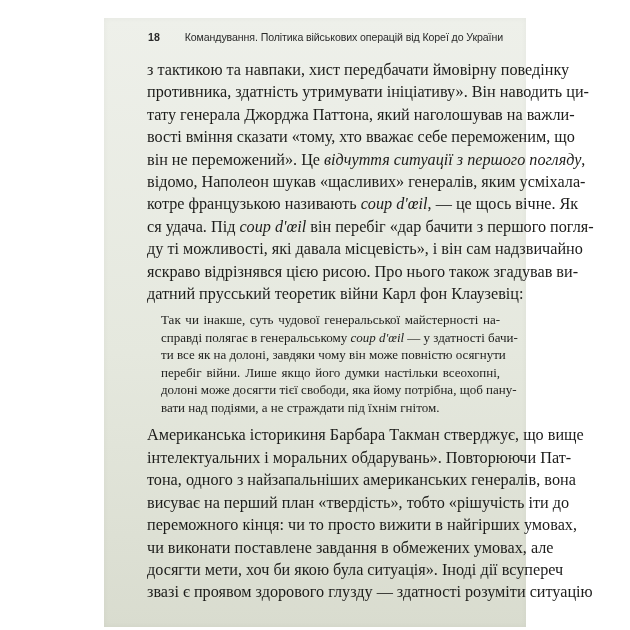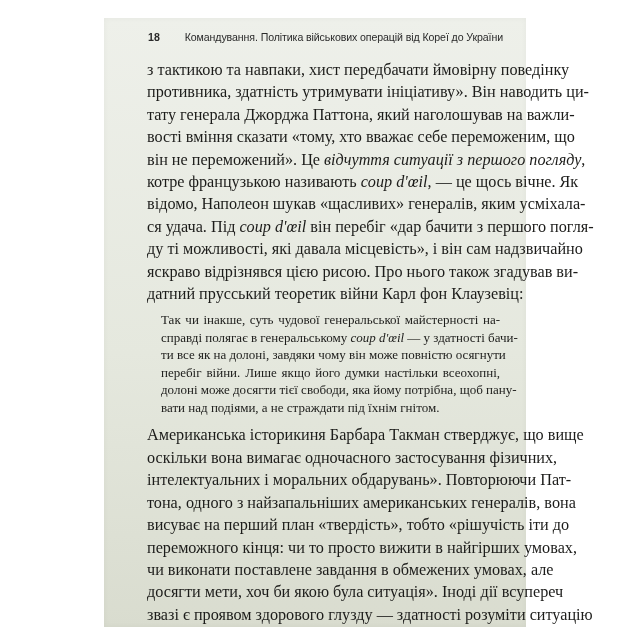--- a/index.html
+++ b/index.html
@@ -41,40 +41,39 @@
     <span class="running-title">Командування. Політика військових операцій від Кореї до України</span>
   </div>
 
   <div class="body-text">
     <p>
       <span class="line">з тактикою та навпаки, хист передбачати ймовірну поведінку</span>
       <span class="line">противника, здатність утримувати ініціативу». Він наводить ци-</span>
       <span class="line">тату генерала Джорджа Паттона, який наголошував на важли-</span>
       <span class="line">вості вміння сказати «тому, хто вважає себе переможеним, що</span>
       <span class="line"><span>він не переможений». Це </span><em>відчуття ситуації з першого погляду</em><span>,</span></span>
+      <span class="line">відомо, Наполеон шукав «щасливих» генералів, яким усміхала-</span>
       <span class="line"><span>котре французькою називають </span><em>coup d'œil</em><span>, — це щось вічне. Як</span></span>
-      <span class="line">відомо, Наполеон шукав «щасливих» генералів, яким усміхала-</span>
       <span class="line"><span>ся удача. Під </span><em>coup d'œil</em><span> він перебіг «дар бачити з першого погля-</span></span>
       <span class="line">ду ті можливості, які давала місцевість», і він сам надзвичайно</span>
       <span class="line">яскраво відрізнявся цією рисою. Про нього також згадував ви-</span>
       <span class="line last">датний прусський теоретик війни Карл фон Клаузевіц:</span>
     </p>
 
     <p class="blockquote">
       <span class="line">Так чи інакше, суть чудової генеральської майстерності на-</span>
       <span class="line"><span>справді полягає в генеральському </span><em>coup d'œil</em><span> — у здатності бачи-</span></span>
       <span class="line">ти все як на долоні, завдяки чому він може повністю осягнути</span>
       <span class="line">перебіг війни. Лише якщо його думки настільки всеохопні,</span>
       <span class="line">долоні може досягти тієї свободи, яка йому потрібна, щоб пану-</span>
       <span class="line last">вати над подіями, а не страждати під їхнім гнітом.</span>
     </p>
 
     <p>
       <span class="line">Американська історикиня Барбара Такман стверджує, що вище</span>
-      <span class="line">оскільки вона вимагає одночасного застосування фізичних,</span>
       <span class="line">інтелектуальних і моральних обдарувань». Повторюючи Пат-</span>
       <span class="line">тона, одного з найзапальніших американських генералів, вона</span>
       <span class="line">висуває на перший план «твердість», тобто «рішучість іти до</span>
       <span class="line">переможного кінця: чи то просто вижити в найгірших умовах,</span>
       <span class="line">чи виконати поставлене завдання в обмежених умовах, але</span>
       <span class="line">досягти мети, хоч би якою була ситуація». Іноді дії всупереч</span>
       <span class="line">звазі є проявом здорового глузду — здатності розуміти ситуацію</span>
 
     </p>
   </div>

